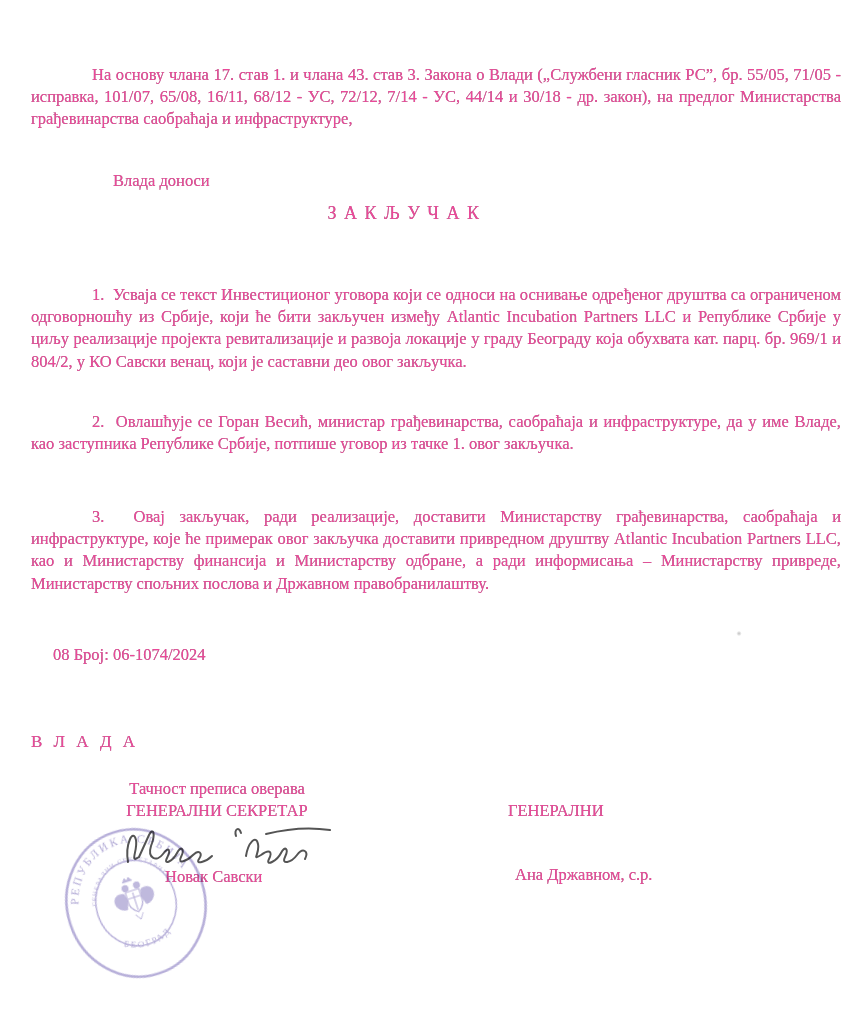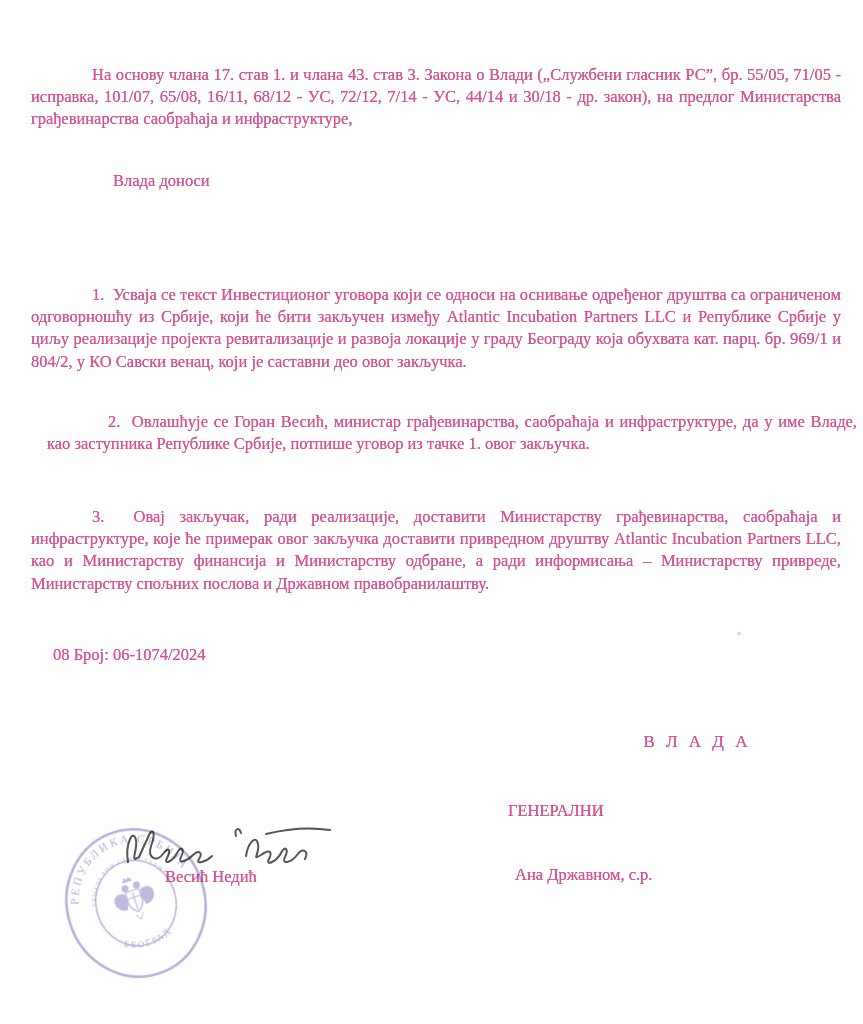--- a/index.html
+++ b/index.html
@@ -26,21 +26,21 @@
   }
   .center{text-align:center;}
   .title{
     font-size:18px;
     letter-spacing:1.5px;
     text-align:center;
   }
   .issuer{
     font-size:17px;
     letter-spacing:3.5px;
-    text-align:right;
+    text-align:left;
   }
   .nowrap{white-space:nowrap;}
   .sig-svg{position:absolute;left:118px;top:820px;z-index:3;}
   .stamp-svg{
     position:absolute;left:63px;top:824px;z-index:4;
     mix-blend-mode:multiply;
     opacity:0.82;
   }
   .artifact{
     position:absolute;left:736px;top:631px;width:6px;height:5px;
@@ -50,34 +50,39 @@
 </style>
 </head>
 <body>
 
 <div class="page">
 
   <p class="txt para" style="top:47px;">На основу члана 17. став 1. и члана 43. став 3. Закона о Влади („Службени гласник РС”, бр. 55/05, 71/05 - исправка, 101/07, 65/08, 16/11, 68/12 - УС, 72/12, 7/14 - УС, 44/14 и 30/18 - др. закон), на предлог Министарства грађевинарства саобраћаја и инфраструктуре,</p>
 
   <div class="txt" style="left:92px;top:170px;margin-left:21px;">Влада доноси</div>
 
+  <div class="txt title" style="left:31px;width:746px;top:202px;">З А К Љ У Ч А К</div>
 
   <p class="txt para" style="top:267px;">1.&nbsp; Усваја се текст Инвестиционог уговора који се односи на оснивање одређеног друштва са ограниченом одговорношћу из Србије, који ће бити закључен између Atlantic Incubation Partners LLC и Републике Србије у циљу реализације пројекта ревитализације и развоја локације у граду Београду која обухвата кат. парц. бр. 969/1 и 804/2, у КО Савски венац, који је саставни део овог закључка.</p>
 
-  <p class="txt para" style="top:394px;margin-left:16px;">2.&nbsp; Овлашћује се Горан Весић, министар грађевинарства, саобраћаја и инфраструктуре, да у име Владе, као заступника Републике Србије, потпише уговор из тачке 1. овог закључка.</p>
+  <p class="txt para" style="top:394px;">2.&nbsp; Овлашћује се Горан Весић, министар грађевинарства, саобраћаја и инфраструктуре, да у име Владе, као заступника Републике Србије, потпише уговор из тачке 1. овог закључка.</p>
 
   <p class="txt para" style="top:489px;">3.&nbsp; Овај закључак, ради реализације, доставити Министарству грађевинарства, саобраћаја и инфраструктуре, које ће примерак овог закључка доставити привредном друштву Atlantic Incubation Partners LLC, као и Министарству финансија и Министарству одбране, а ради информисања – Министарству привреде, Министарству спољних послова и Државном правобранилаштву.</p>
 
   <div class="txt nowrap" style="left:53px;top:644px;">08 Број: 06-1074/2024</div>
 
 
   <div class="txt issuer" style="left:31px;width:720px;top:731px;">В Л А Д А</div>
 
+  <div class="txt center" style="left:100px;width:234px;top:778px;z-index:2;">
+    <div>Тачност преписа оверава</div>
+    <div>ГЕНЕРАЛНИ СЕКРЕТАР</div>
+  </div>
 
-  <div class="txt nowrap" style="left:165px;top:866px;z-index:2;">Весић Недић</div>
+  <div class="txt nowrap" style="left:165px;top:866px;z-index:2;">Новак Савски</div>
 
   <div class="txt nowrap" style="left:508px;top:800px;">ГЕНЕРАЛНИ</div>
 
   <div class="txt nowrap" style="left:515px;top:864px;">Ана Државном, с.р.</div>
 
   <svg class="sig-svg" width="222" height="52" viewBox="0 0 222 52">
     <g fill="none" stroke="#3d3d3d" stroke-width="2" stroke-linecap="round" opacity="0.88">
       <path d="M10,42 C7,24 15,8 18,20 C20,30 11,44 21,37 L31,15 C35,7 38,13 33,26 C29,39 39,42 45,34 C51,26 53,30 49,38 C45,46 55,41 59,33 C63,25 67,29 63,37 C59,45 69,41 75,35 C81,29 85,33 81,39 C77,45 88,42 94,36"></path>
       <path d="M118,16 C116,9 121,6 123,13"></path>
       <path d="M128,36 C130,23 138,14 140,24 C142,34 133,41 143,35 C151,29 155,31 151,39 C147,47 159,41 163,33 C167,25 171,29 167,37 C163,45 173,43 179,35 C185,27 191,31 187,39"></path>

